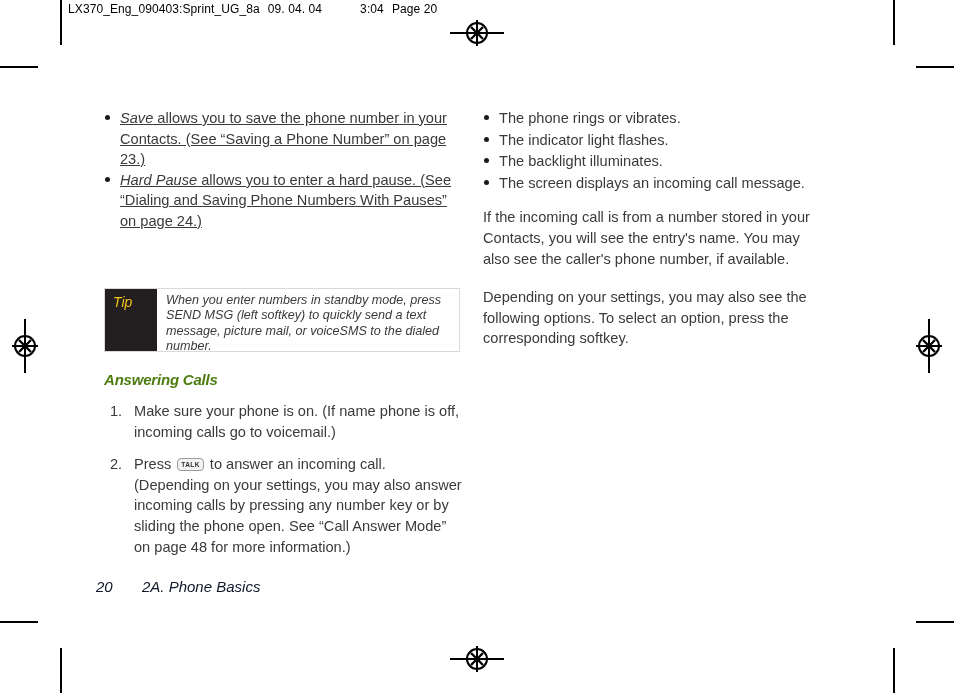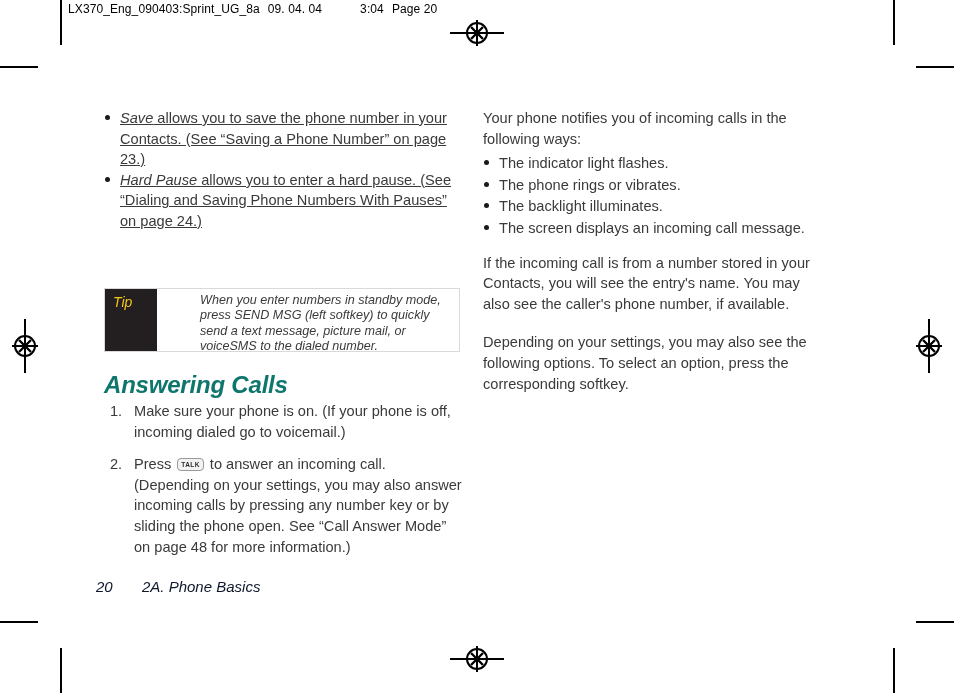--- a/index.html
+++ b/index.html
@@ -90,21 +90,20 @@
   .tipbox {
     position: absolute;
     left: 104px;
     top: 288px;
     width: 356px;
     height: 64px;
     border: 1px solid #d9d9d9;
     display: flex;
     box-sizing: border-box;
     background: #ffffff;
-    gap: 34px;
   }
   .tip-label {
     width: 52px;
     background: #231f20;
     color: #f5c518;
     font-style: italic;
     font-size: 14px;
     padding: 5px 0 0 8px;
     box-sizing: border-box;
     flex: 0 0 52px;
@@ -118,24 +117,24 @@
     color: #3a3a3a;
     box-sizing: border-box;
   }
   .tip-body b { font-weight: normal; font-style: italic; }
 
   
   .h2 {
     position: absolute;
     left: 104px;
     top: 371px;
-    font-size: 24px;
+    font-size: 15px;
     font-style: italic;
     font-weight: bold;
-    color: #0f766e;
+    color: #4d7c0f;
     letter-spacing: -0.2px;
   }
 
   
   .steps {
     position: absolute;
     left: 104px;
     top: 401px;
     width: 360px;
     list-style: none;
@@ -243,32 +242,31 @@
 
 <div class="tipbox">
   <div class="tip-label">Tip</div>
   <div class="tip-body"><span>When you enter numbers in standby mode, press </span><b>SEND MSG</b><span> (left softkey) to quickly send a text message, picture mail, or voiceSMS to the dialed number.</span></div>
 </div>
 
 <div class="h2">Answering Calls</div>
 
 <ol class="steps">
   <li>
-    <span class="num">1.</span><span>Make sure your phone is on. (If your phone is off, incoming dialed go to voicemail.)</span>
+    <span class="num">1.</span><span>Make sure your phone is on. (If name phone is off, incoming calls go to voicemail.)</span>
   </li>
   <li>
     <span class="num">2.</span><span>Press </span><span class="talkkey">TALK</span><span> to answer an incoming call. (Depending on your settings, you may also answer incoming calls by  pressing any number key or by sliding the phone open. See “Call Answer Mode” on page 48 for more information.)</span>
   </li>
 </ol>
 
 <div class="col col-right">
-  <p class="para" style="margin-bottom:4px;">Your phone notifies you of incoming calls in the following ways:</p>
   <ul class="blist" style="margin-bottom:14px;">
+    <li><span class="dot"></span><span>The phone rings or vibrates.</span></li>
     <li><span class="dot"></span><span>The indicator light flashes.</span></li>
-    <li><span class="dot"></span><span>The phone rings or vibrates.</span></li>
     <li><span class="dot"></span><span>The backlight illuminates.</span></li>
     <li><span class="dot"></span><span>The screen displays an incoming call message.</span></li>
   </ul>
   <p class="para" style="margin-bottom:18px;">If the incoming call is from a number stored in your Contacts, you will see the entry's name. You may also see the caller's phone number, if available.</p>
   <p class="para" style="margin-bottom:4px;">Depending on your settings, you may also see the following options. To select an option, press the corresponding softkey.</p>
 </div>
 
 <div class="footer">
   <span class="fpage">20</span><span>2A. Phone Basics</span>
 </div>

